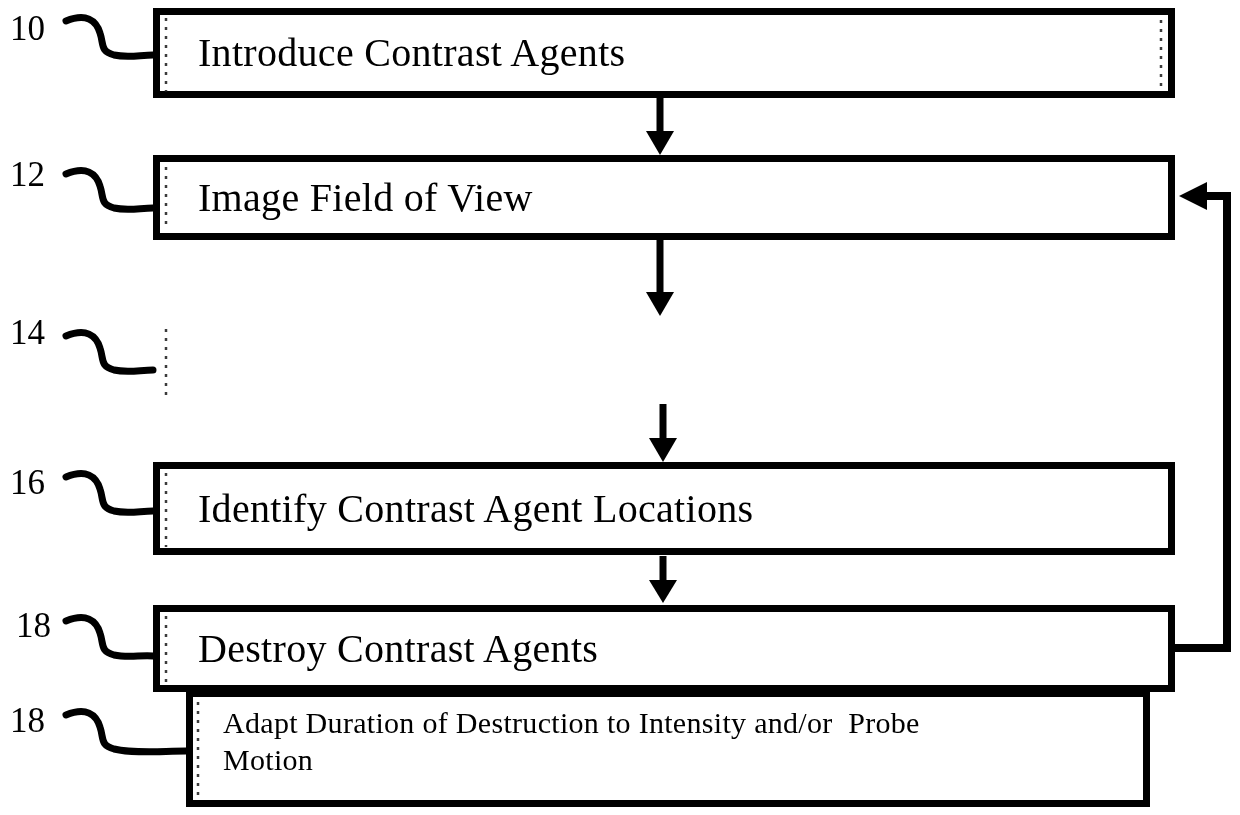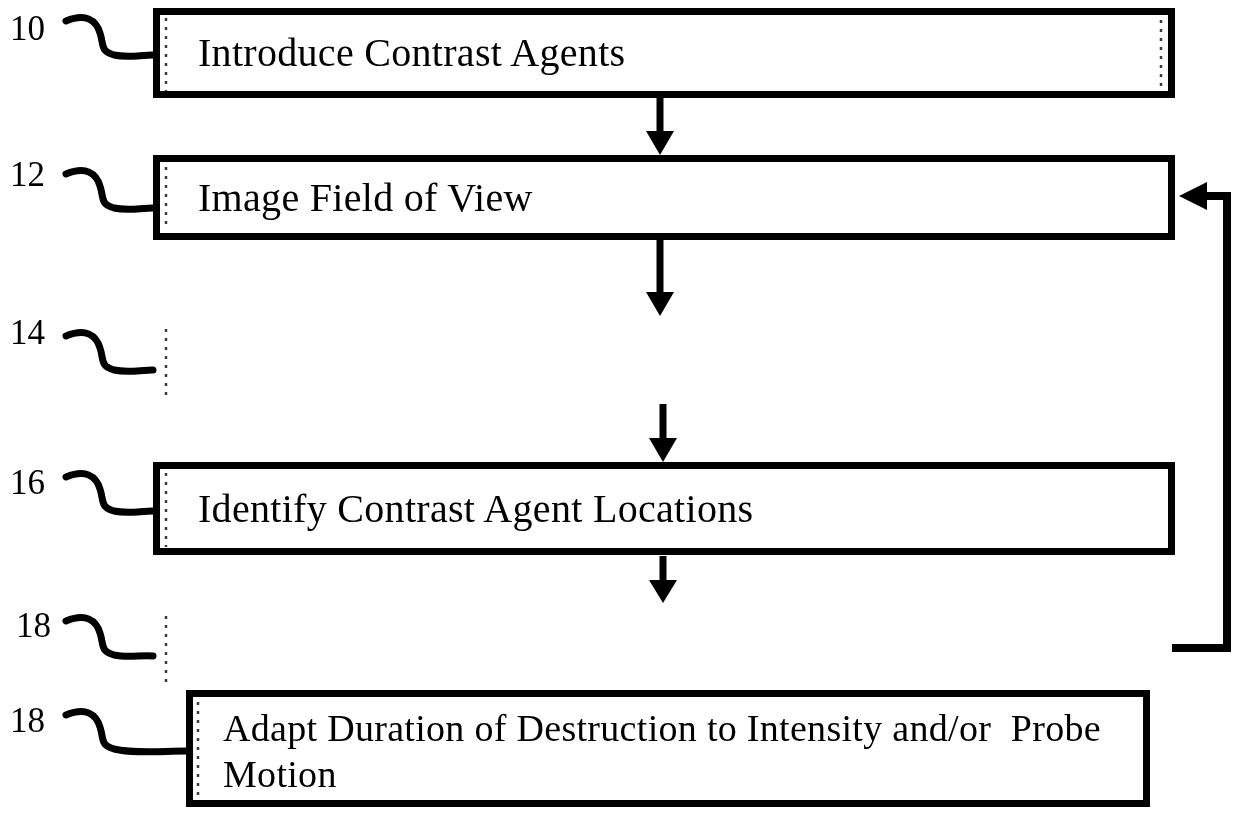--- a/index.html
+++ b/index.html
@@ -32,21 +32,21 @@
     z-index:1;
     letter-spacing:0.3px;
   }
   .b10{left:153px;top:8px;width:1022px;height:90px;}
   .b12{left:153px;top:155px;width:1022px;height:85px;}
   .b14{left:153px;top:318px;width:1022px;height:86px;}
   .b16{left:153px;top:462px;width:1022px;height:93px;}
   .b18{left:153px;top:605px;width:1022px;height:87px;}
   .b19{
     left:186px;top:690px;width:964px;height:117px;
-    font-size:38px;
+    font-size:30px;
     align-items:flex-start;
     padding:8px 18px 0 30px;
     white-space:pre-wrap;
     line-height:1.22;
   }
   .ref-label{
     position:absolute;
     font-size:35px;
     line-height:1;
     z-index:2;
@@ -110,18 +110,21 @@
 
   <div class="flow-box b10">
     <span>Introduce Contrast Agents</span>
   </div>
   <div class="flow-box b12">
     <span>Image Field of View</span>
   </div>
   <div class="flow-box b16">
     <span>Identify Contrast Agent Locations</span>
   </div>
+  <div class="flow-box b18">
+    <span>Destroy Contrast Agents</span>
+  </div>
   <div class="flow-box b19">
     <span>Adapt Duration of Destruction to Intensity and/or  Probe
 Motion</span>
   </div>
 
 </div>
 
 </body></html>

